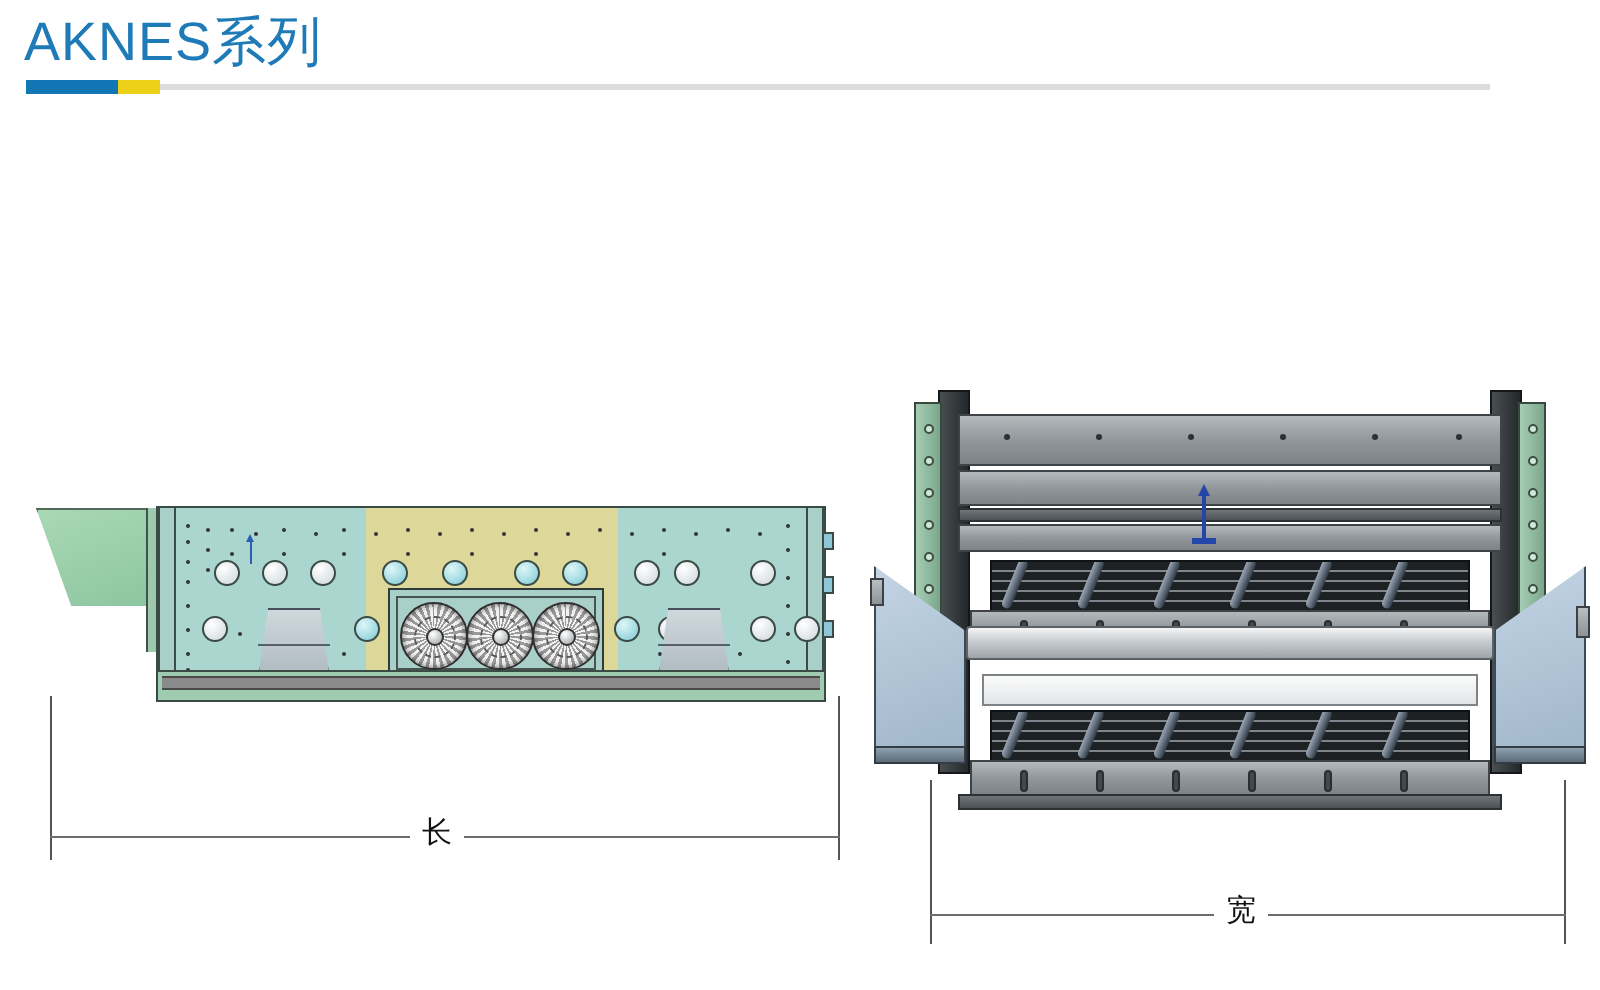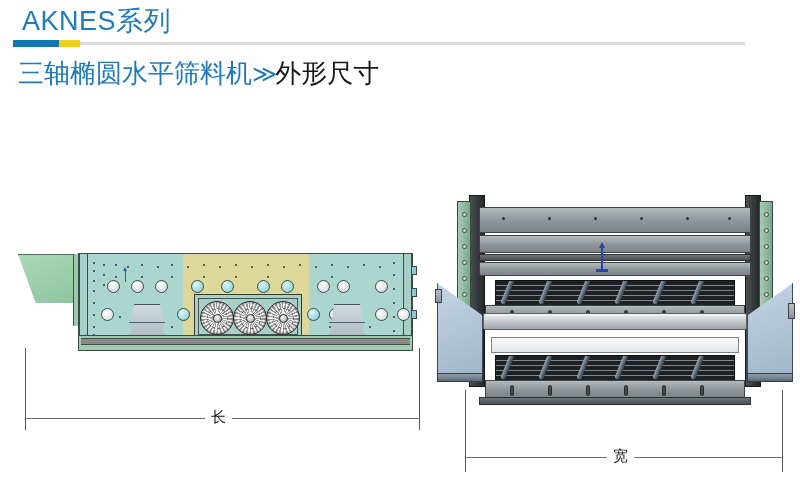--- a/index.html
+++ b/index.html
@@ -4,21 +4,21 @@
 <style>
   html,body{margin:0;padding:0;}
   body{
     width:800px;height:495px;overflow:hidden;background:#ffffff;
     font-family:"Liberation Sans","DejaVu Sans",sans-serif;position:relative;
   }
   .page{position:absolute;inset:0;}
 
   
   .title-main{
-    position:absolute;left:22px;top:6px;
+    position:absolute;left:12px;top:6px;
     font-size:27px;line-height:30px;color:#1f7ab8;letter-spacing:.5px;
     white-space:nowrap;
   }
   .rule{position:absolute;left:13px;top:40px;height:7px;}
   .rule-blue{background:#1176b3;width:46px;left:13px;}
   .rule-yellow{background:#eccf17;width:21px;left:59px;}
   .rule-gray{position:absolute;left:80px;top:42px;height:3px;width:665px;background:#dcdcdc;}
 
   .title-sub{
     position:absolute;left:18px;top:58px;
@@ -191,23 +191,20 @@
 <body>
 
 <div class="page">
 
   <div class="title-main">AKNES系列</div>
 
   <div class="rule rule-blue"></div>
   <div class="rule rule-yellow"></div>
   <div class="rule-gray"></div>
 
-  <div class="title-sub">
-    <span class="blue">三轴椭圆水平筛料机</span><span class="chev">≫</span><span class="black">外形尺寸</span>
-  </div>
 
   <div class="dwg" id="side-view">
 
     <div class="sv-chute"></div>
     <div class="sv-chute-edge"></div>
 
     <div class="sv-body">
       <div class="sv-panel teal" style="left:9px;width:95px;"></div>
       <div class="sv-panel khaki" style="left:104px;width:126px;"></div>
       <div class="sv-panel teal" style="left:230px;width:96px;"></div>

